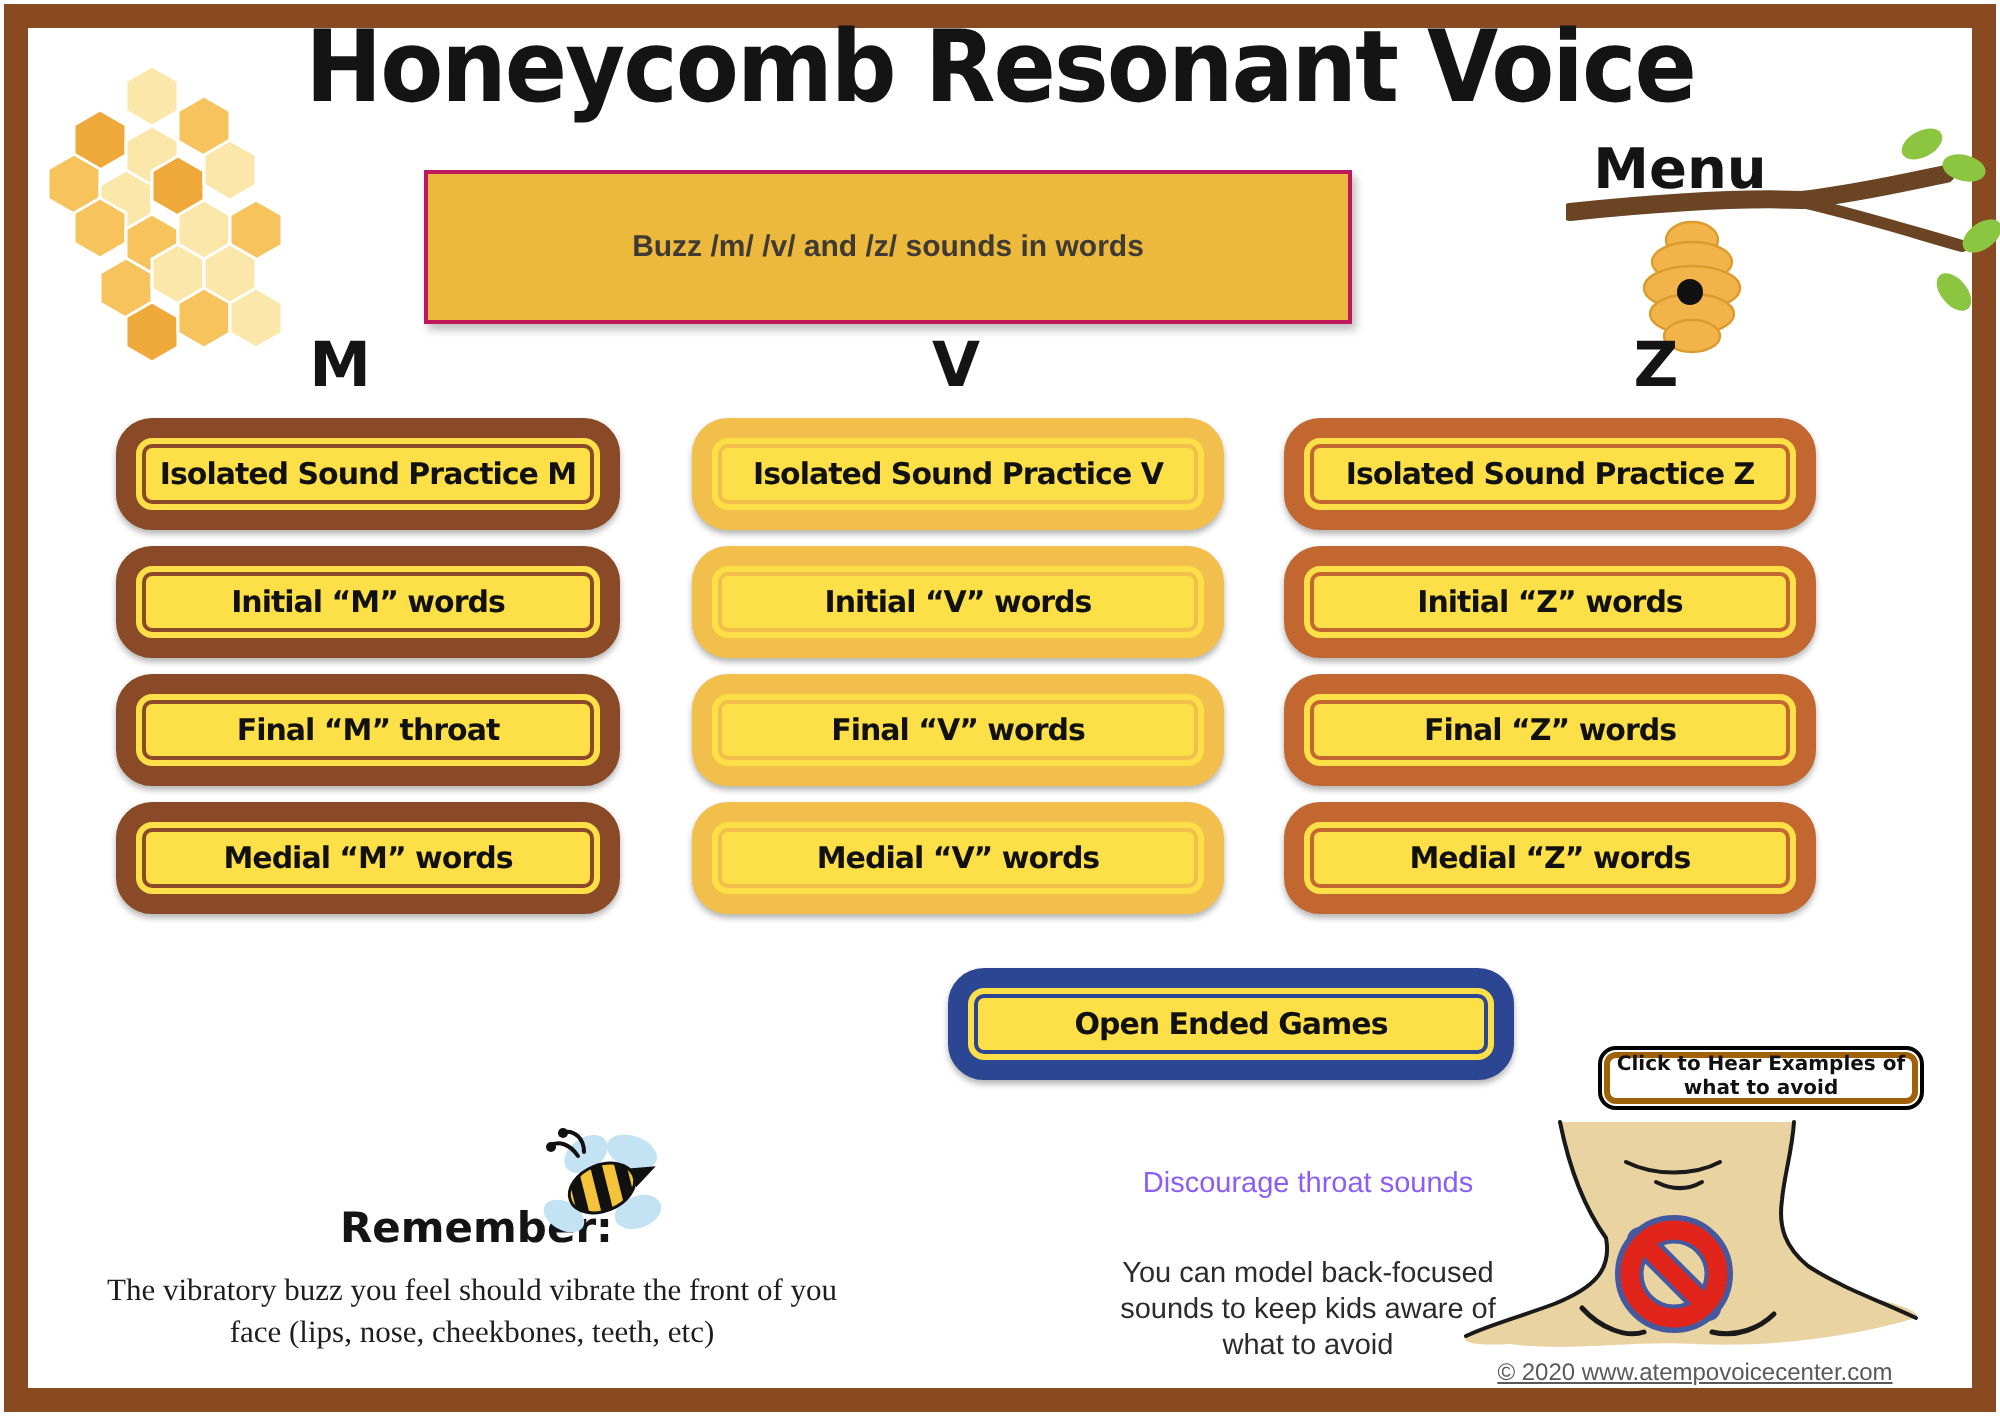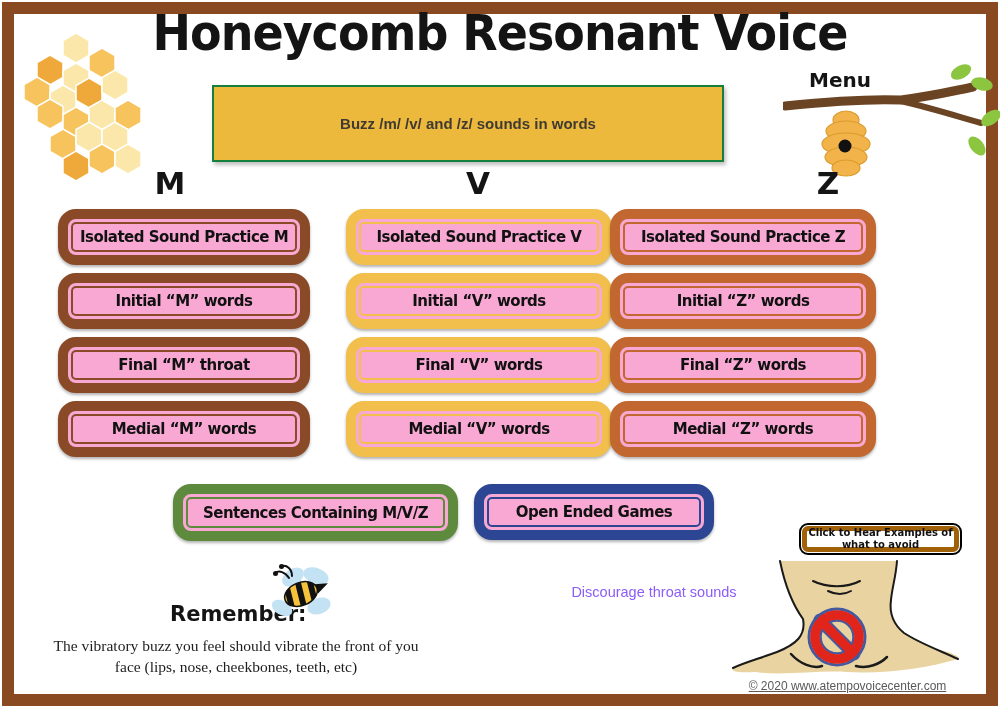--- a/index.html
+++ b/index.html
@@ -2,45 +2,45 @@
 <html><head>
 <meta charset="utf-8">
 <style>
   html,body{margin:0;padding:0;background:#ffffff;}
   .page{position:relative;width:1000px;height:708px;background:#ffffff;overflow:hidden;
         font-family:"DejaVu Sans",sans-serif;}
   .frame{position:absolute;left:2px;top:2px;right:2px;bottom:2px;border:12px solid #8A4A21;pointer-events:none;}
 
   .title{position:absolute;left:0;top:4px;width:100%;text-align:center;font-size:46px;font-weight:800;
          letter-spacing:-1px;color:#141414;transform:scaleY(1.08);transform-origin:top;}
-  .menu-label{position:absolute;left:795px;top:68px;width:90px;text-align:center;font-size:20px;font-weight:800;color:#141414;}
-
-  .banner{position:absolute;left:212px;top:85px;width:512px;height:77px;box-sizing:border-box;
-          background:#EDB93C;border:2px solid #15803d;display:flex;align-items:center;justify-content:center;
+  .menu-label{position:absolute;left:795px;top:68px;width:90px;text-align:center;font-size:28px;font-weight:800;color:#141414;}
+
+  .banner{position:absolute;left:212px;top:85px;width:464px;height:77px;box-sizing:border-box;
+          background:#EDB93C;border:2px solid #be185d;display:flex;align-items:center;justify-content:center;
           box-shadow:2px 3px 4px rgba(0,0,0,.25);}
   .banner span{font-family:"Liberation Sans",sans-serif;font-size:15px;font-weight:600;color:#3F3A33;}
 
   .col-letter{position:absolute;top:165px;width:60px;text-align:center;font-size:31px;font-weight:800;color:#141414;}
   .col-letter.m{left:140px;} .col-letter.v{left:448px;} .col-letter.z{left:798px;}
 
   .btn-col{position:absolute;top:209px;display:flex;flex-direction:column;gap:8px;}
-  .btn-col.m{left:58px;width:252px;} .btn-col.v{left:346px;width:266px;} .btn-col.z{left:610px;width:266px;}
-
-  .pill{box-sizing:border-box;height:56px;border:10px solid var(--ac,#8A4A28);border-radius:18px;background:#f9a8d4;
+  .btn-col.m{left:58px;width:252px;} .btn-col.v{left:346px;width:266px;} .btn-col.z{left:642px;width:266px;}
+
+  .pill{box-sizing:border-box;height:56px;border:10px solid var(--ac,#8A4A28);border-radius:18px;background:#fde047;
         padding:3px;box-shadow:0 2px 3px rgba(0,0,0,.3);cursor:pointer;}
   .pill-inner{box-sizing:border-box;width:100%;height:100%;border:2px solid var(--ac,#8A4A28);border-radius:5px;
         display:flex;align-items:center;justify-content:center;font-size:15px;font-weight:800;letter-spacing:-.5px;
         color:#111;text-align:center;}
   .wide-pill{position:absolute;top:484px;}
   .wide-pill.green{left:173px;width:285px;height:57px;}
-  .wide-pill.blue{left:474px;width:240px;height:56px;}
+  .wide-pill.blue{left:474px;width:283px;height:56px;}
 
   .avoid-btn{position:absolute;left:799px;top:523px;width:163px;height:32px;box-sizing:border-box;
         border:2.5px solid #000;border-radius:9px;background:#fff;padding:1px;cursor:pointer;}
-  .avoid-inner{box-sizing:border-box;width:100%;height:100%;border:5px solid #a16207;border-radius:6px;
+  .avoid-inner{box-sizing:border-box;width:100%;height:100%;border:3px solid #a16207;border-radius:6px;
         display:flex;align-items:center;justify-content:center;text-align:center;
         font-size:10px;font-weight:800;line-height:1.2;color:#111;}
 
   .remember-heading{position:absolute;left:170px;top:602px;font-size:21px;font-weight:800;color:#141414;}
   .remember-body{position:absolute;left:40px;top:636px;width:392px;text-align:center;
         font-family:Liberation Serif, serif;font-size:15.5px;color:#1d1d1d;line-height:1.35;}
 
   .discourage-1{position:absolute;left:563px;top:583px;width:182px;text-align:center;
         font-family:"Liberation Sans",sans-serif;font-size:14.5px;color:#8b5cf6;line-height:1.3;}
   .discourage-2{position:absolute;left:556px;top:628px;width:196px;text-align:center;
@@ -150,23 +150,20 @@
       <div class="pill-inner">Initial “Z” words</div>
       </div>
     <div class="pill" style="--ac: #C2672F;">
       <div class="pill-inner">Final “Z” words</div>
       </div>
     <div class="pill" style="--ac: #C2672F;">
       <div class="pill-inner">Medial “Z” words</div>
       </div>
   </div>
 
-  <div class="pill wide-pill green" style="--ac: #5E8A3D;">
-    <div class="pill-inner">Sentences Containing M/V/Z</div>
-  </div>
   <div class="pill wide-pill blue" style="--ac: #2C4693;">
     <div class="pill-inner">Open Ended Games</div>
   </div>
 
   <div class="avoid-btn">
     <div class="avoid-inner">Click to Hear Examples of what to avoid</div>
   </div>
 
   <div class="remember-heading">Remember:</div>
 
@@ -191,20 +188,21 @@
         <rect x="28" y="16" width="6" height="28" transform="skewX(-8)"></rect>
         <rect x="40" y="16" width="6" height="28" transform="skewX(-8)"></rect>
         <rect x="52" y="16" width="6" height="28" transform="skewX(-8)"></rect>
       </g>
     </g>
   </svg>
 
   <div class="remember-body">The vibratory buzz you feel should vibrate the front of you face (lips, nose, cheekbones, teeth, etc)</div>
 
   <div class="discourage-1">Discourage throat sounds</div>
+  <div class="discourage-2">You can model back-focused sounds to keep kids aware of what to avoid</div>
 
   <svg class="abs" style="left:725px;top:558px;" width="245" height="132" viewBox="0 0 245 132">
     <path d="M 55 3
              C 60 28, 68 47, 78 61
              C 81 77, 72 86, 52 94
              C 32 101, 14 106, 8 110
              C 6 113, 10 115, 30 114
              C 60 118, 92 112, 122 114
              C 162 116, 202 110, 233 101
              C 236 99, 228 95, 215 92

